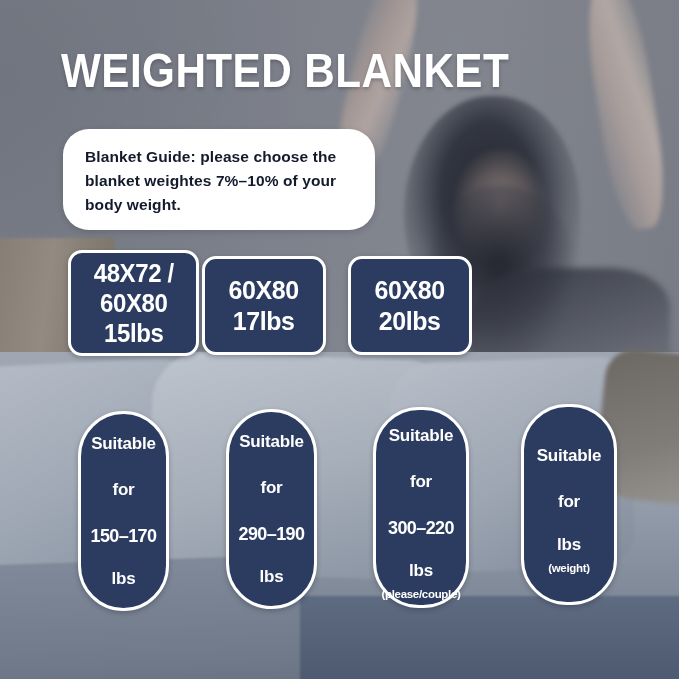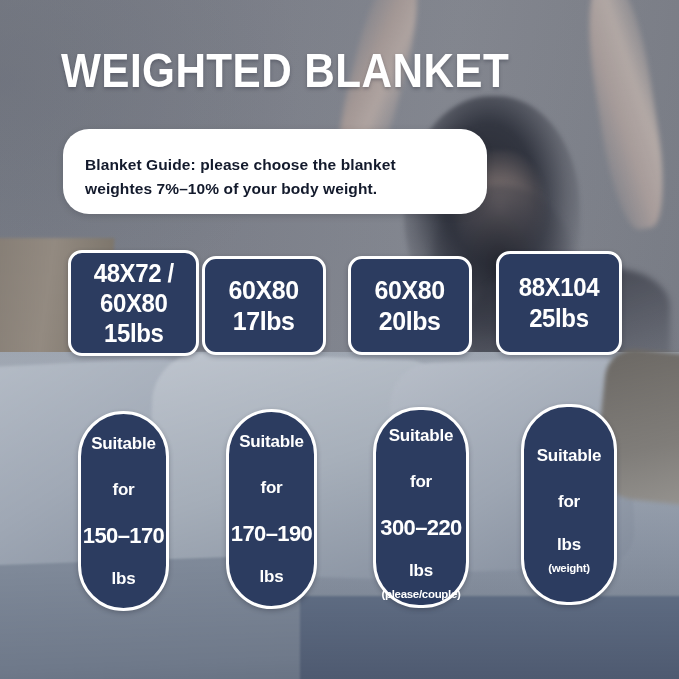--- a/index.html
+++ b/index.html
@@ -157,23 +157,23 @@
     transform: scaleX(0.88);
     transform-origin: left center;
     white-space: nowrap;
     text-shadow: 0 2px 4px rgba(40,44,56,.35);
   }
 
   .guide-box {
     position: absolute;
     left: 63px;
     top: 129px;
-    width: 424px;
+    width: 312px;
     box-sizing: border-box;
-    padding: 24px 22px 13px 22px;
+    padding: 16px 22px 13px 22px;
     background: #ffffff;
     border-radius: 26px;
     box-shadow: 0 2px 6px rgba(40,44,56,.22);
   }
   .guide-text {
     font-size: 15.5px;
     line-height: 24px;
     font-weight: 600;
     color: #131a2c;
     letter-spacing: .1px;
@@ -226,21 +226,21 @@
   }
   .fit-card .fl {
     display: block;
     color: #ffffff;
     font-weight: 700;
     text-align: center;
     white-space: nowrap;
     letter-spacing: -0.2px;
   }
   .fit-card .fl-word  { font-size: 17px; line-height: 46px; }
-  .fit-card .fl-range { font-size: 22px; line-height: 46px; letter-spacing: -0.6px; }
+  .fit-card .fl-range { font-size: 18px; line-height: 46px; letter-spacing: -0.6px; }
   .fit-card .fl-unit  { font-size: 17px; line-height: 40px; }
   .fit-card .fl-note  { font-size: 11.5px; line-height: 14px; letter-spacing: -0.3px; margin-top: -4px; }
 
   #fit-card-0 { left: 78px;  top: 411px; width: 91px;  height: 200px; }
   #fit-card-1 { left: 226px; top: 409px; width: 91px;  height: 200px; }
   #fit-card-2 { left: 373px; top: 407px; width: 96px;  height: 201px; }
   #fit-card-3 { left: 521px; top: 404px; width: 96px;  height: 201px; }
 </style>
 </head>
 <body>
@@ -290,38 +290,32 @@
       </div>
     </div>
 
     <div class="size-card" id="size-card-2">
       <div class="lines">
         <span class="ln">60X80</span>
         <span class="ln">20lbs</span>
       </div>
     </div>
 
-    <div class="size-card" id="size-card-3">
-      <div class="lines">
-        <span class="ln">88X104</span>
-        <span class="ln">25lbs</span>
-      </div>
-    </div>
 
     <div class="fit-card" id="fit-card-0">
       <span class="fl fl-word">Suitable</span>
       <span class="fl fl-word">for</span>
       <span class="fl fl-range">150–170</span>
       <span class="fl fl-unit">lbs</span>
     </div>
 
     <div class="fit-card" id="fit-card-1">
       <span class="fl fl-word">Suitable</span>
       <span class="fl fl-word">for</span>
-      <span class="fl fl-range">170–190</span>
+      <span class="fl fl-range">290–190</span>
       <span class="fl fl-unit">lbs</span>
     </div>
 
     <div class="fit-card" id="fit-card-2">
       <span class="fl fl-word">Suitable</span>
       <span class="fl fl-word">for</span>
       <span class="fl fl-range">300–220</span>
       <span class="fl fl-unit">lbs</span>
       <span class="fl fl-note">(please/couple)</span>
     </div>

